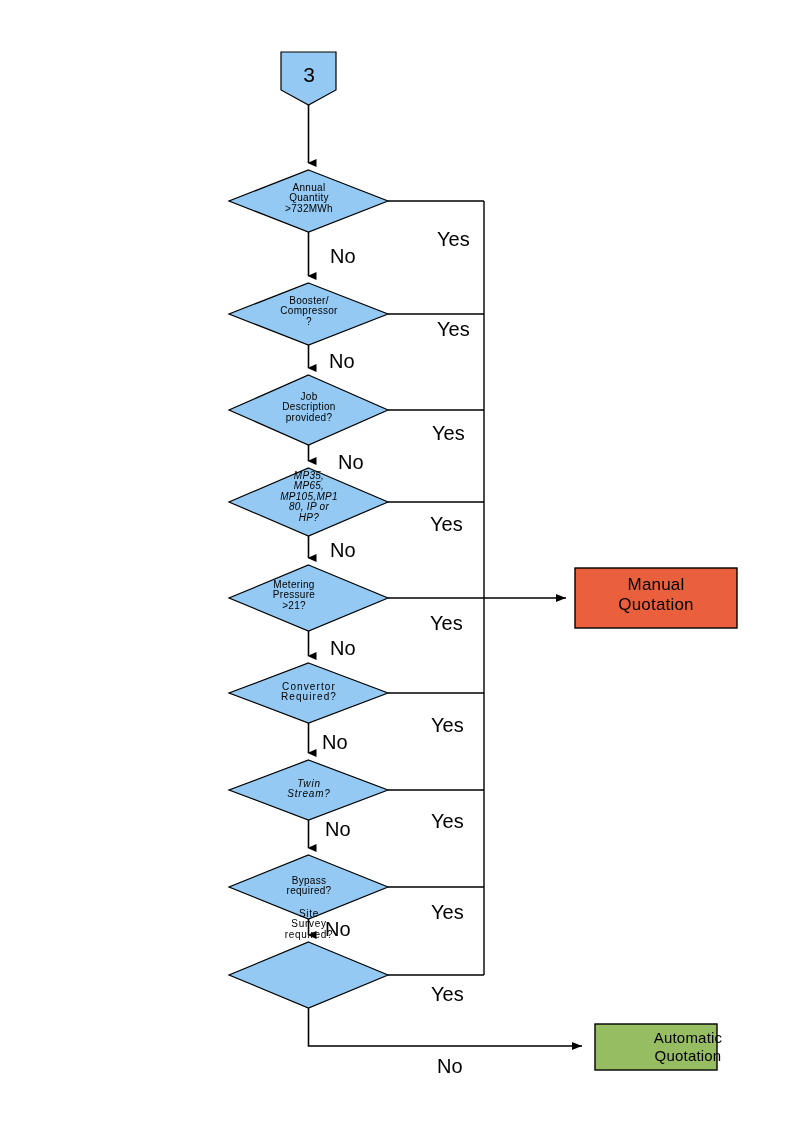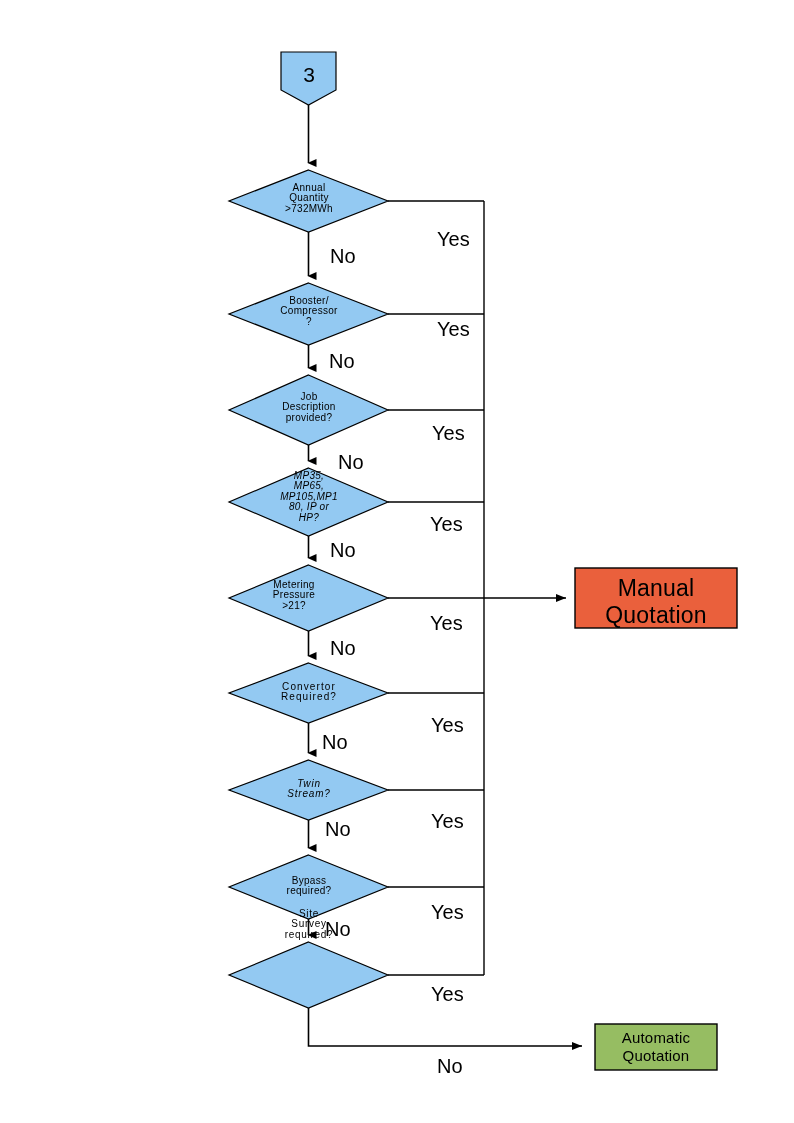--- a/index.html
+++ b/index.html
@@ -38,21 +38,21 @@
   }
   .diamond-label {
     font-size: 10px;
     letter-spacing: 0.3px;
   }
   .start-label {
     font-size: 21px;
     letter-spacing: 0px;
   }
   .term-label {
-    font-size: 23px;
+    font-size: 17px;
     line-height: 1.18;
     letter-spacing: 0.2px;
   }
   .edge-label {
     position: absolute;
     color: #000000;
     font-size: 20px;
     font-family: "Liberation Sans", sans-serif;
     white-space: nowrap;
     pointer-events: none;
@@ -143,21 +143,21 @@
   <div class="node-label diamond-label" style="left:244px; top:779px; width:130px; letter-spacing:0.8px;font-style:italic;">Twin
 Stream?</div>
   <div class="node-label diamond-label" style="left:244px; top:876px; width:130px;">Bypass
 required?</div>
   <div class="node-label diamond-label" style="left:244px; top:909px; width:130px; letter-spacing:0.7px;">Site
 Survey
 required?</div>
 
   <div class="node-label term-label" style="left:575px; top:575px; width:162px;">Manual
 Quotation</div>
-  <div class="node-label term-label" style="left:595px; top:1029px; width:122px; font-size:15px;">Automatic
+  <div class="node-label term-label" style="left:595px; top:1029px; width:122px; font-size:15px;padding-left:32px;">Automatic
 Quotation</div>
 
   <div class="edge-label yes" style="left:437px; top:228px;">Yes</div>
   <div class="edge-label yes" style="left:437px; top:318px;">Yes</div>
   <div class="edge-label yes" style="left:432px; top:422px;">Yes</div>
   <div class="edge-label yes" style="left:430px; top:513px;">Yes</div>
   <div class="edge-label yes" style="left:430px; top:612px;">Yes</div>
   <div class="edge-label yes" style="left:431px; top:714px;">Yes</div>
   <div class="edge-label yes" style="left:431px; top:810px;">Yes</div>
   <div class="edge-label yes" style="left:431px; top:901px;">Yes</div>

